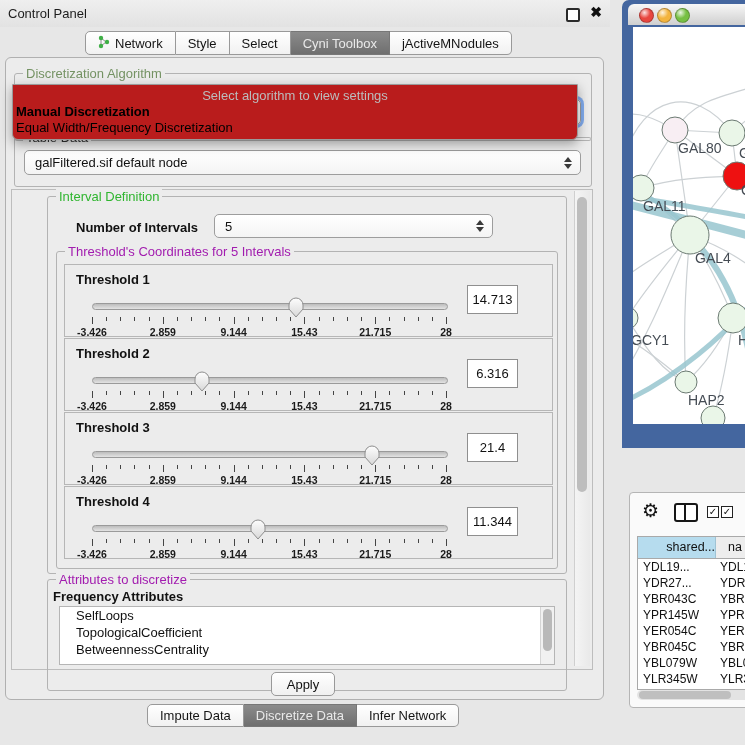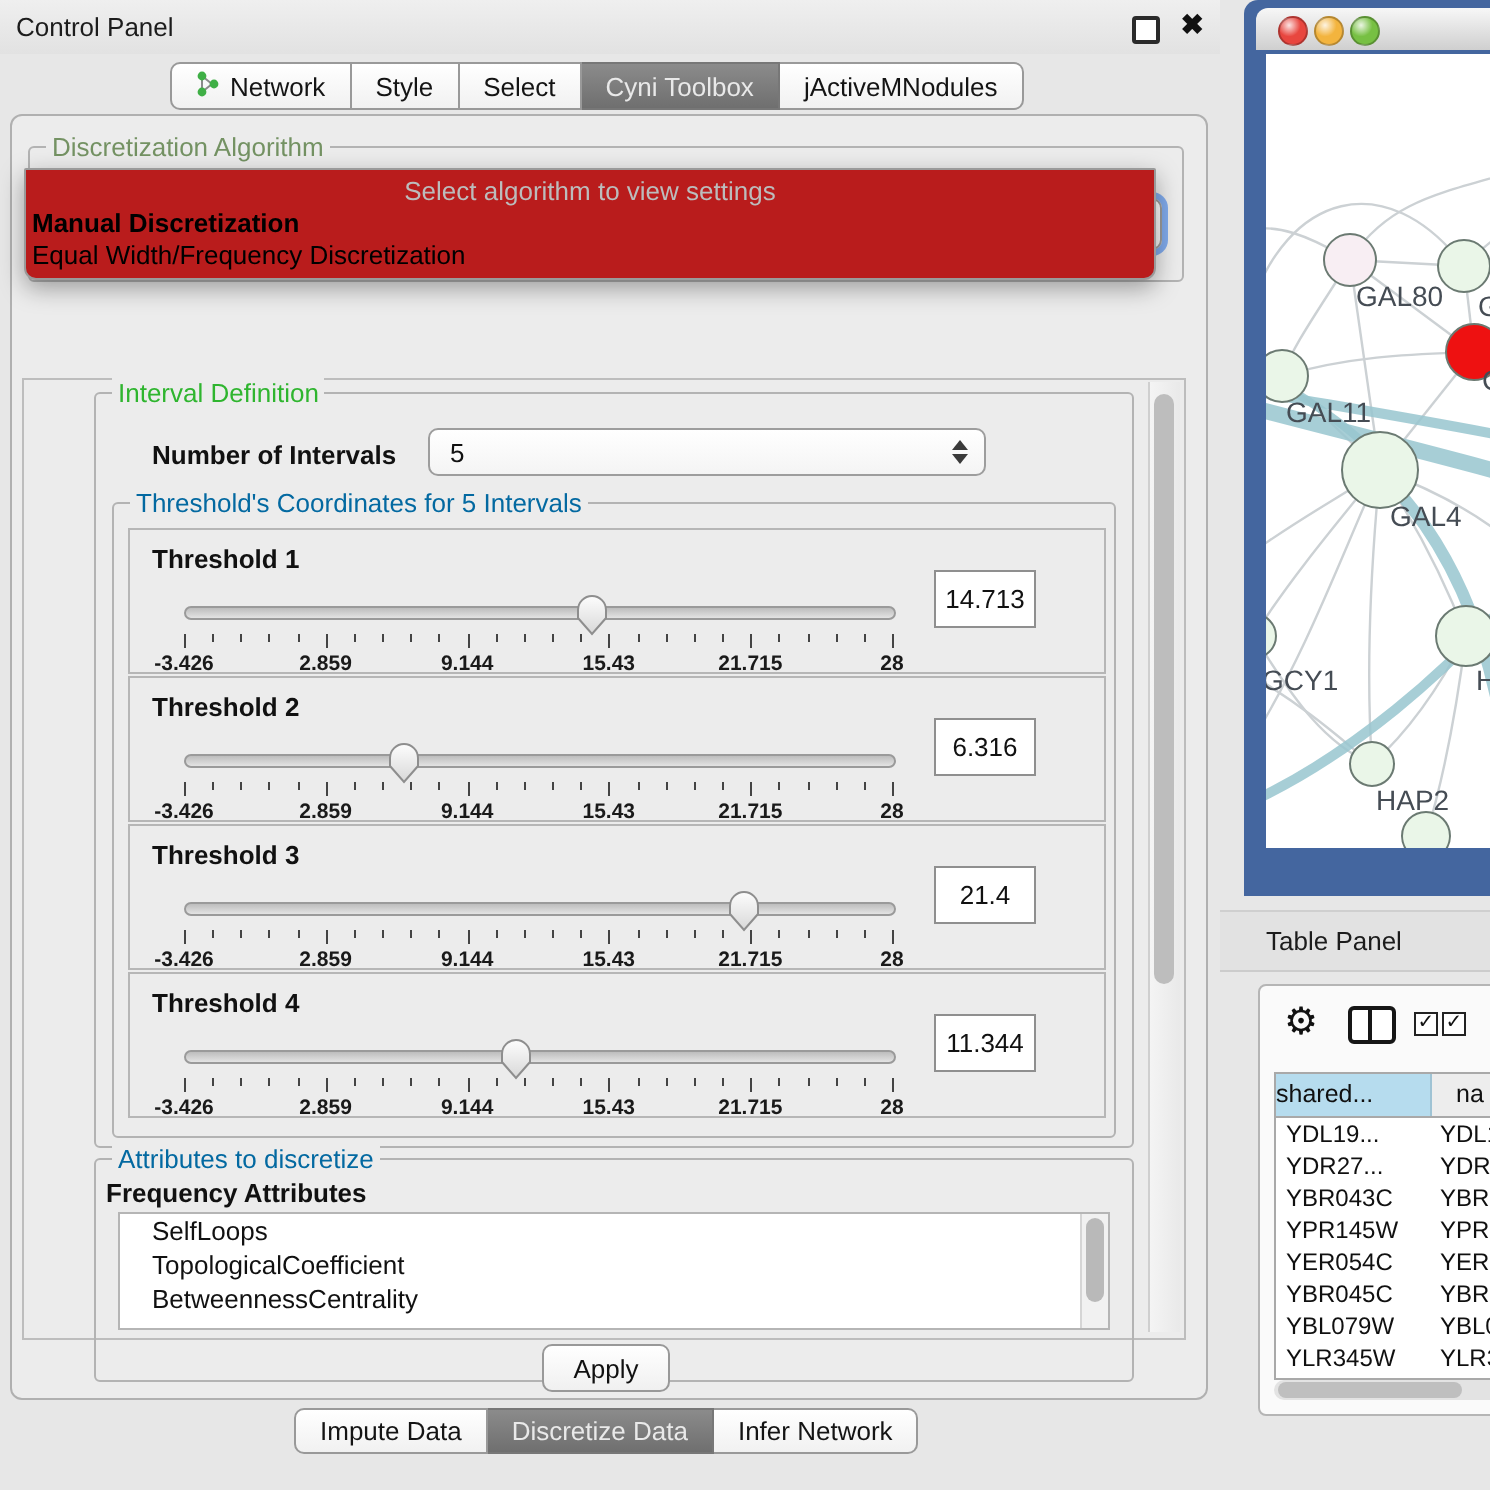--- a/index.html
+++ b/index.html
@@ -18,21 +18,21 @@
        background:linear-gradient(#ffffff,#f1f1f1);border:1px solid #999;border-left:none;white-space:nowrap;}
   .seg:first-child{border-left:1px solid #999;border-radius:5px 0 0 5px;}
   .seg:last-child{border-radius:0 5px 5px 0;}
   .seg.sel{background:linear-gradient(#8b8b8b,#6f6f6f);color:#e9e9e9;border-color:#777;}
 
   .content{left:5px;top:57px;width:597px;height:641px;background:#ececec;border:1px solid #b0b0b0;border-radius:6px;}
 
   .group{position:absolute;border:1px solid #b3b3b3;border-radius:3px;}
   .gtitle{position:absolute;top:-8px;left:8px;background:#ececec;padding:0 3px;font-size:13px;white-space:nowrap;}
   .gt-green{color:#2fb52f;}
-  .gt-blue{color:#0369a1;text-align:right;}
+  .gt-blue{color:#a21caf;text-align:right;}
   .gt-dimgreen{color:rgba(95,130,75,.85);}
 
   .combo{position:absolute;background:linear-gradient(#ffffff,#f4f4f4);border:1px solid #9d9d9d;border-radius:5px;
          font-size:13px;color:#111;display:flex;align-items:center;padding-left:10px;box-sizing:border-box;}
   .stepper{position:absolute;right:8px;top:50%;margin-top:-7px;width:8px;height:14px;}
   .stepper:before,.stepper:after{content:"";position:absolute;left:0;border-left:4px solid transparent;border-right:4px solid transparent;}
   .stepper:before{top:1px;border-bottom:5px solid #3a3a3a;}
   .stepper:after{bottom:1px;border-top:5px solid #3a3a3a;}
   .focusring{box-shadow:0 0 0 3px rgba(93,150,236,.75);}
 
@@ -94,21 +94,21 @@
   .split-ico:before{content:"";position:absolute;left:8px;top:0;width:2px;height:100%;background:#161616;}
   .chk{position:absolute;top:13px;width:10px;height:10px;border:1.5px solid #222;background:#fff;font-size:10px;line-height:9px;text-align:center;color:#111;}
 
   .dtable{position:absolute;left:7px;top:43px;width:130px;}
   .drow{display:flex;height:16px;}
   .dcell{font-size:12px;color:#101010;white-space:nowrap;overflow:hidden;padding-left:5px;line-height:16px;}
   .c1{width:72px;flex:none;}
   .c2{width:60px;flex:none;}
   .dhead{display:flex;height:21px;border:1px solid #a9a9a9;border-bottom:none;}
   .hcell{font-size:12.5px;color:#101010;line-height:21px;overflow:hidden;white-space:nowrap;}
-  .hc1{width:77px;flex:none;background:#b6dcee;border-right:1px solid #9fc3d4;text-align:left;}
+  .hc1{width:77px;flex:none;background:#b6dcee;border-right:1px solid #9fc3d4;text-align:right;}
   .hc2{width:60px;flex:none;background:#ededed;padding-left:12px;}
   .dbody{border:1px solid #a9a9a9;border-top:1px solid #a9a9a9;background:#fff;height:130px;overflow:hidden;}
   .hscroll{position:absolute;left:7px;top:197px;width:118px;height:10px;background:#e3e3e3;border-radius:5px;}
   .hthumb{position:absolute;left:2px;top:1px;width:92px;height:8px;background:#bfbfbf;border-radius:4px;}
 </style>
 </head>
 <body>
 
 <div id="root">
 
@@ -154,20 +154,27 @@
         <span class="stepper"></span>
       </div>
     </div>
 
     <div class="abs popup" style="left:6px;top:26px;">
       <div class="pp-ph">Select algorithm to view settings</div>
       <div class="pp-opt b">Manual Discretization</div>
       <div class="pp-opt n">Equal Width/Frequency Discretization</div>
     </div>
 
+    <div class="group" style="left:8px;top:79px;width:576px;height:48px;">
+      <div class="gtitle" style="color:#333;">Table Data</div>
+      <div class="combo" style="left:9px;top:12px;width:557px;height:25px;">
+        <span>galFiltered.sif default node</span>
+        <span class="stepper"></span>
+      </div>
+    </div>
 
     <div class="abs viewport" style="left:5px;top:131px;">
 
       <div class="group" style="left:35px;top:6px;width:518px;height:376px;">
         <div class="gtitle gt-green">Interval Definition</div>
 
         <div style="position:absolute;left:28px;top:23px;font-size:13px;font-weight:bold;color:#111;">Number of Intervals</div>
         <div class="combo" style="left:166px;top:17px;width:279px;height:24px;">
           <span>5</span>
           <span class="stepper"></span>
@@ -472,23 +479,20 @@
           <text x="108" y="168" font-size="14" fill="#454c54" font-family="&quot;Liberation Sans&quot;, sans-serif">C</text>
           <text x="10" y="184" font-size="14" fill="#454c54" font-family="&quot;Liberation Sans&quot;, sans-serif">GAL11</text>
           <text x="62" y="236" font-size="14" fill="#454c54" font-family="&quot;Liberation Sans&quot;, sans-serif">GAL4</text>
           <text x="-2" y="318" font-size="14" fill="#454c54" font-family="&quot;Liberation Sans&quot;, sans-serif">GCY1</text>
           <text x="105" y="318" font-size="14" fill="#454c54" font-family="&quot;Liberation Sans&quot;, sans-serif">H</text>
           <text x="55" y="378" font-size="14" fill="#454c54" font-family="&quot;Liberation Sans&quot;, sans-serif">HAP2</text>
         </svg>
     </div>
   </div>
 
-  <div class="abs tp-bar">
-    <div class="tp-title">Table Panel</div>
-  </div>
 
   <div class="abs tpanel">
     <div class="gear">⚙</div>
     <div class="split-ico"></div>
     <div class="chk" style="left:77px;">✓</div>
     <div class="chk" style="left:91px;">✓</div>
 
     <div class="dtable">
       <div class="dhead">
         <div class="hcell hc1">shared...</div>

